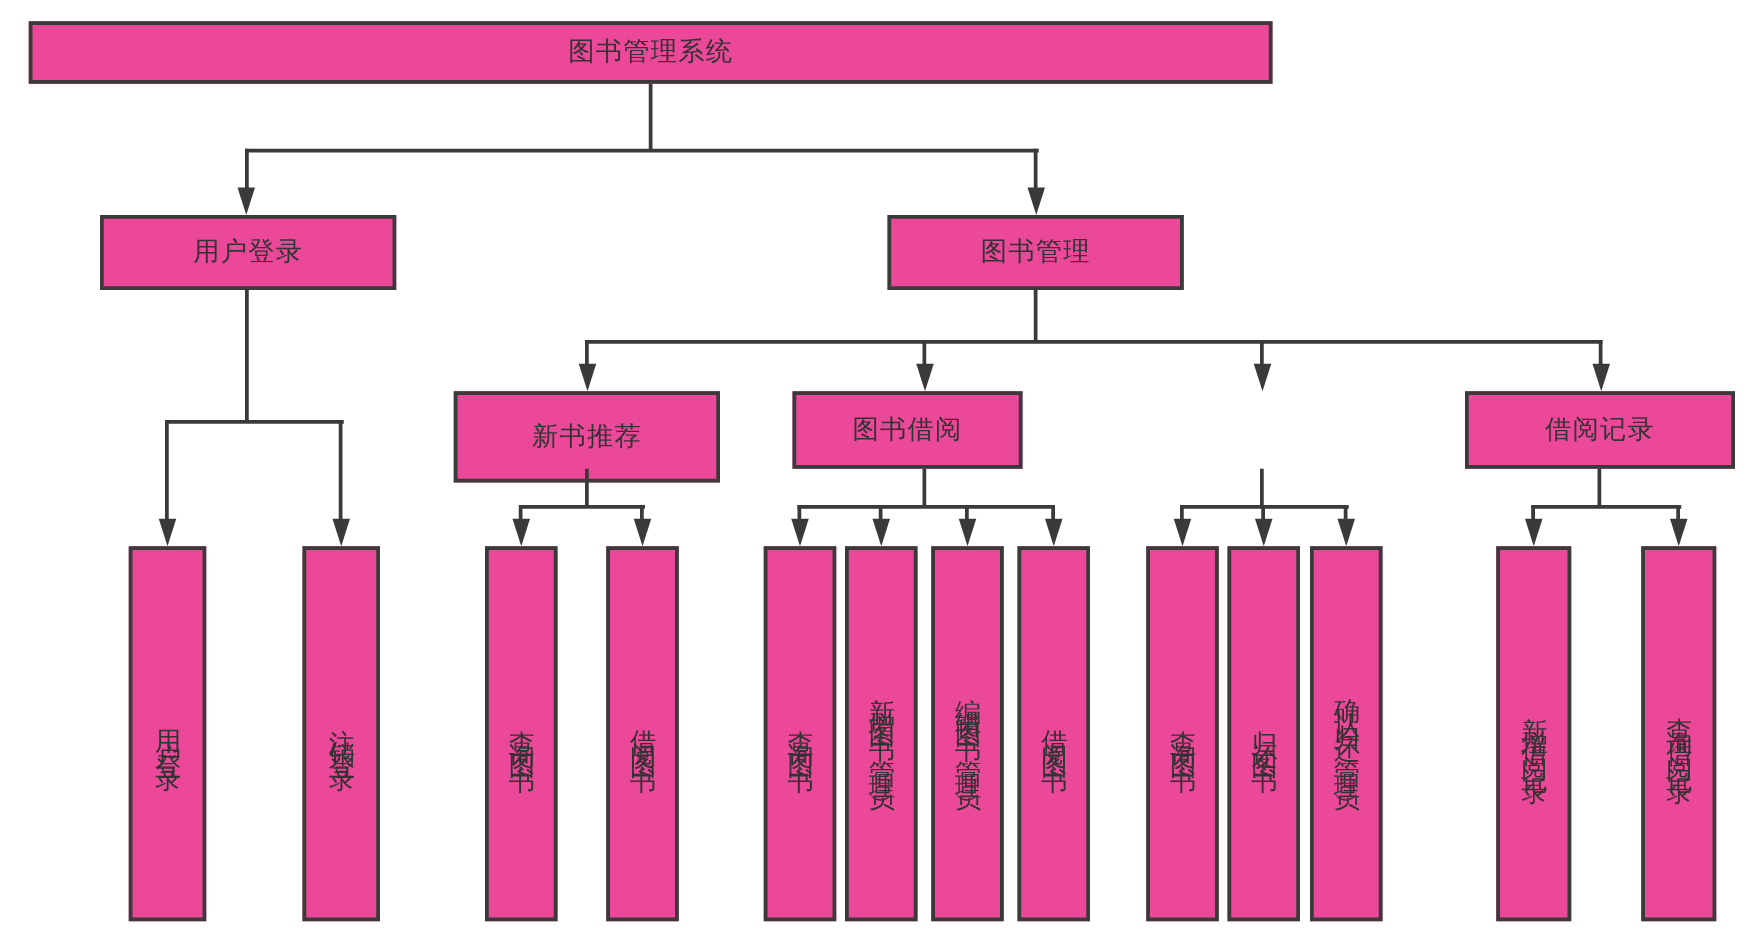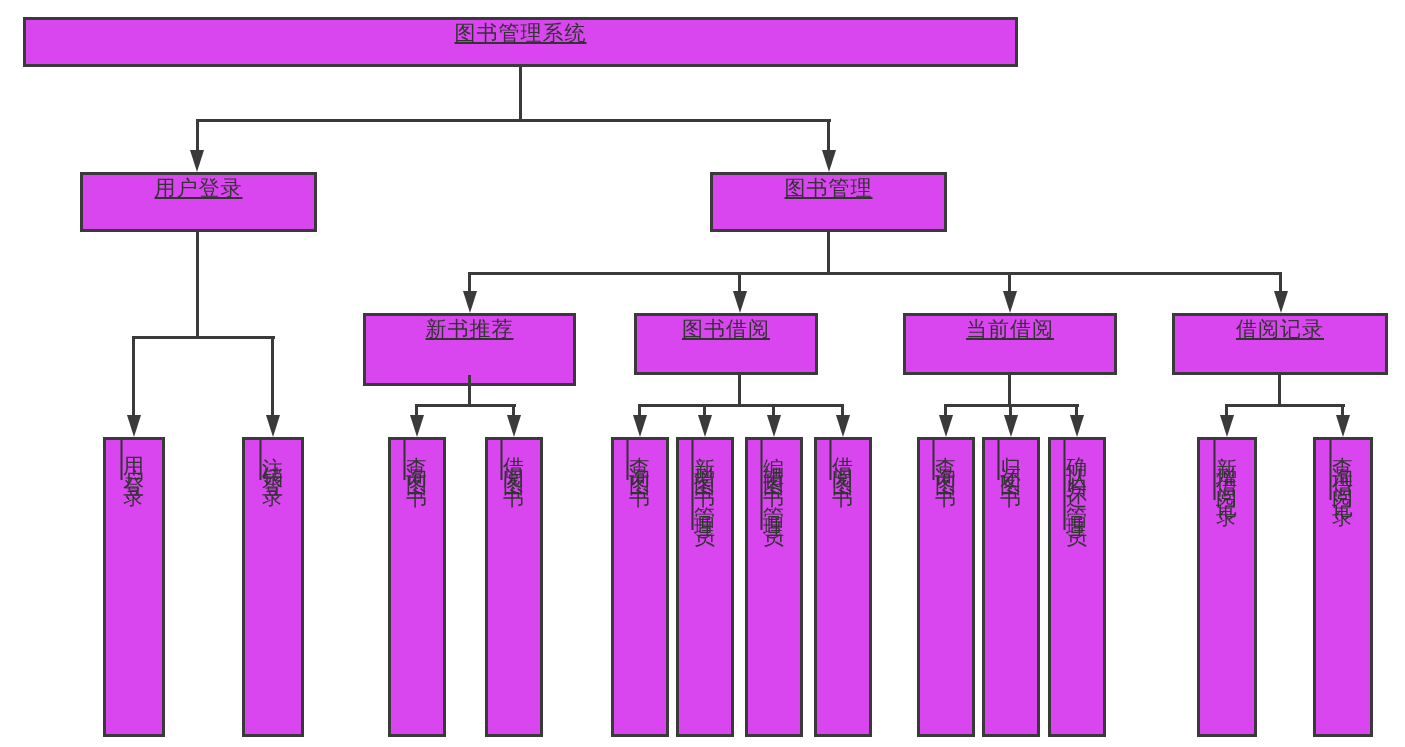--- a/index.html
+++ b/index.html
@@ -1,23 +1,23 @@
 <!DOCTYPE html>
 <html><head>
 <meta charset="utf-8">
 <style>
   html,body{margin:0;padding:0;background:#ffffff;}
   .stage{
     position:relative;width:1405px;height:747px;background:#ffffff;overflow:hidden;
     font-family:"Liberation Sans",sans-serif;color:#333333;
   }
   .box{
-    position:absolute;box-sizing:border-box;background:#d946ef;
-    border:3px solid #3a3a3a;display:flex;justify-content:center;
-    font-size:21px;line-height:1.2;letter-spacing:1px;white-space:nowrap;text-decoration:underline;
+    position:absolute;box-sizing:border-box;background:#ec4899;
+    border:3px solid #3a3a3a;display:flex;align-items:center;justify-content:center;
+    font-size:21px;line-height:1.2;letter-spacing:1px;white-space:nowrap;
   }
   .vbox .vtext{
     writing-mode:vertical-rl;text-orientation:mixed;
     line-height:1;letter-spacing:10px;font-size:21px;
   }
   .hline,.vline{position:absolute;background:#3a3a3a;}
   .arrow{
     position:absolute;width:0;height:0;
     border-left:7px solid transparent;border-right:7px solid transparent;
     border-top:22px solid #3a3a3a;
@@ -67,23 +67,20 @@
   <div class="vline" style="left:1008px;top:272px;width:3px;height:22px;"></div>
   <div class="arrow" style="left:1003px;top:291px;"></div>
   <div class="vline" style="left:1279px;top:272px;width:3px;height:22px;"></div>
   <div class="arrow" style="left:1274px;top:291px;"></div>
 
   <div class="box" style="left:363px;top:313px;width:213px;height:73px;">
     <span>新书推荐</span>
   </div>
   <div class="box" style="left:634px;top:313px;width:184px;height:62px;">
     <span>图书借阅</span>
-  </div>
-  <div class="box" style="left:903px;top:313px;width:214px;height:62px;">
-    <span>当前借阅</span>
   </div>
   <div class="box" style="left:1172px;top:313px;width:216px;height:62px;">
     <span>借阅记录</span>
   </div>
 
   <div class="vline" style="left:468px;top:375px;width:3px;height:31px;"></div>
   <div class="hline" style="left:416px;top:404px;width:100px;height:3px;"></div>
   <div class="vline" style="left:415px;top:404px;width:3px;height:15px;"></div>
   <div class="arrow" style="left:410px;top:415px;"></div>
   <div class="vline" style="left:512px;top:404px;width:3px;height:15px;"></div>

